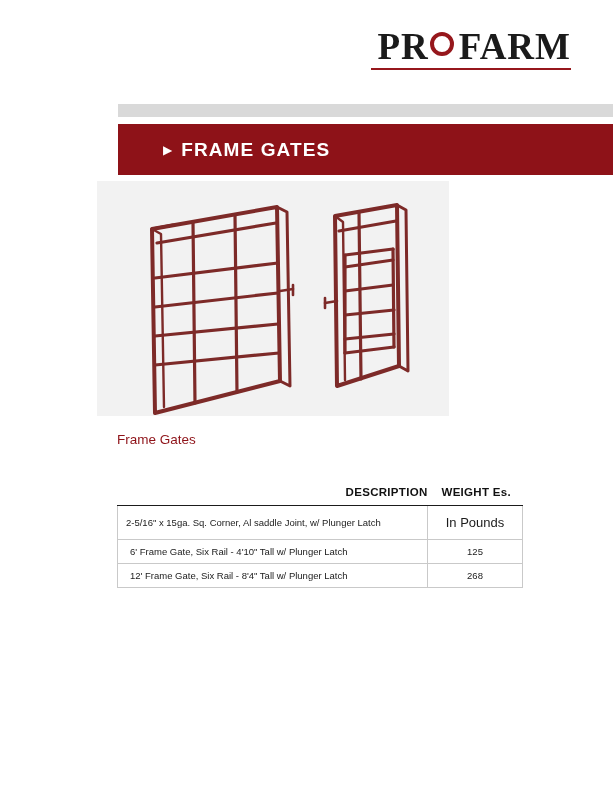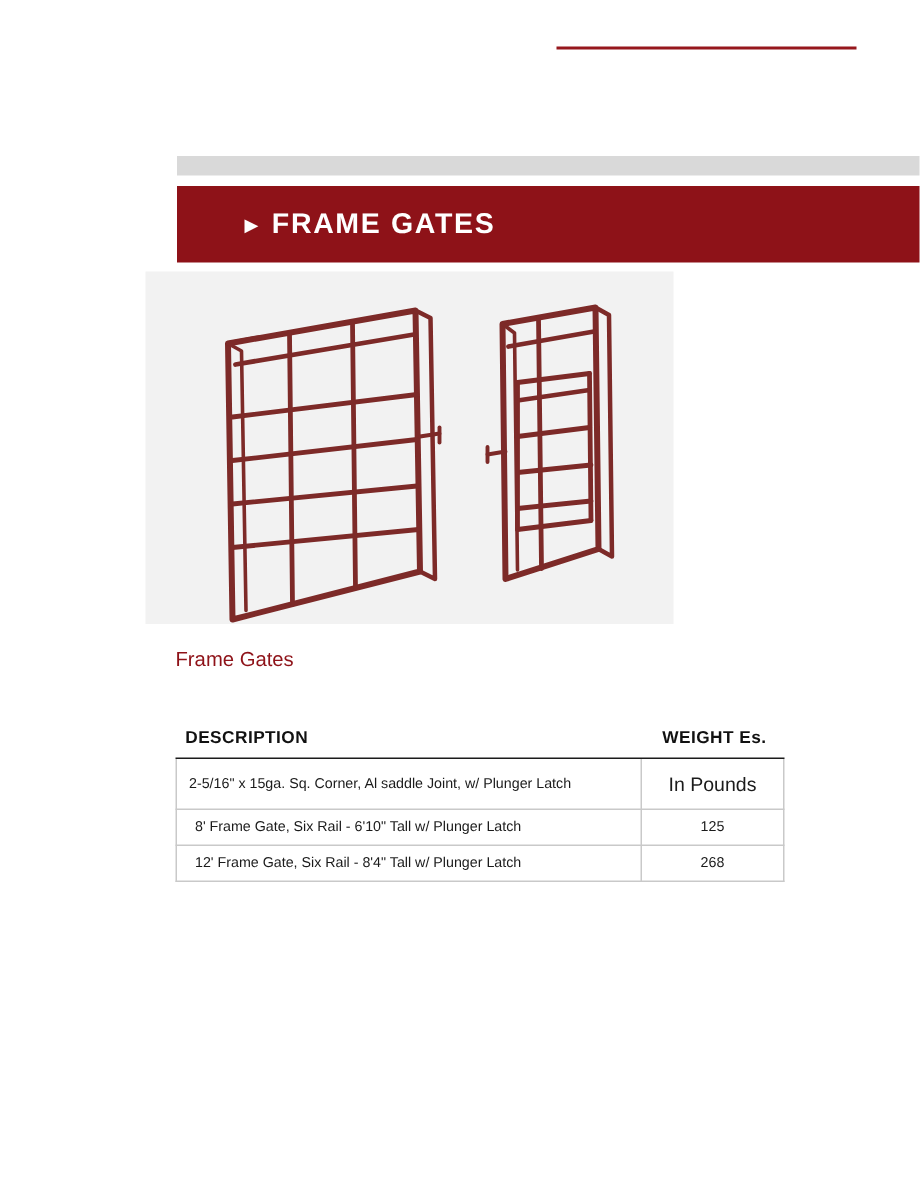--- a/index.html
+++ b/index.html
@@ -124,21 +124,21 @@
   .spec-table {
     position: absolute;
     left: 117px;
     top: 486px;
     width: 406px;
     border-collapse: collapse;
     font-size: 10px;
     color: #1b1b1b;
   }
   .spec-table th {
-    text-align: left;
+    text-align: right;
     font-size: 11.5px;
     font-weight: bold;
     letter-spacing: 0.3px;
     padding: 0 0 7px 6px;
     border-bottom: 1.5px solid #1b1b1b;
     color: #111;
   }
   .spec-table th.right-col {
     text-align: left;
     padding-left: 14px;
@@ -164,20 +164,23 @@
     text-align: center;
   }
   .spec-table tr.data-row td.desc {
     padding-left: 12px;
   }
 </style>
 </head>
 <body>
 
 <div class="logo-block">
+  <div class="logo-main">
+    <span>PR</span><span class="o-ring"><span class="ring"></span></span><span>FARM</span>
+  </div>
   <div class="logo-rule"></div>
 </div>
 
 <div class="title-shadow"></div>
 <div class="title-bar">
   <span class="arrow" style="font-size:0;width:0;">triangle-right-icon</span>
   <span class="arrow">▶</span>
   <span class="title-text">FRAME GATES</span>
 </div>
 
@@ -241,21 +244,21 @@
       <th>DESCRIPTION</th>
       <th class="right-col">WEIGHT Es.</th>
     </tr>
   </thead>
   <tbody>
     <tr class="header-row">
       <td class="desc">2-5/16" x 15ga. Sq. Corner, Al saddle Joint, w/ Plunger Latch</td>
       <td class="weight">In Pounds</td>
     </tr>
     <tr class="data-row">
-      <td class="desc">8' Frame Gate, Six Rail - 6'10" Tall w/ Plunger Latch</td>
+      <td class="desc">6' Frame Gate, Six Rail - 4'10" Tall w/ Plunger Latch</td>
       <td class="weight">125</td>
     </tr>
     <tr class="data-row">
       <td class="desc">12' Frame Gate, Six Rail - 8'4" Tall w/ Plunger Latch</td>
       <td class="weight">268</td>
     </tr>
   </tbody>
 </table>
 
 </body></html>

